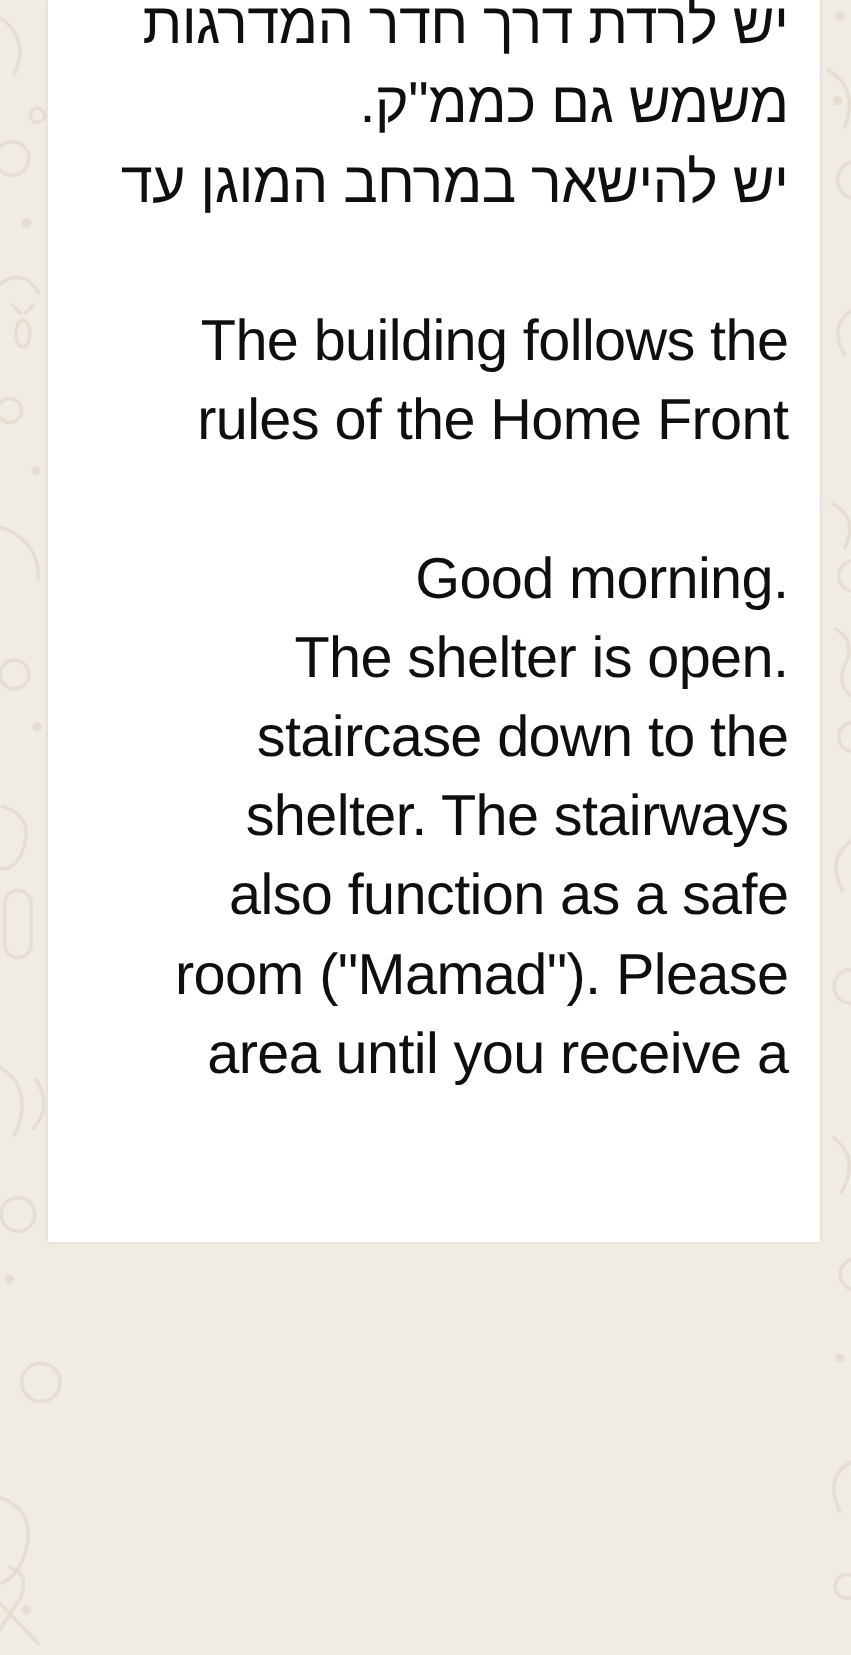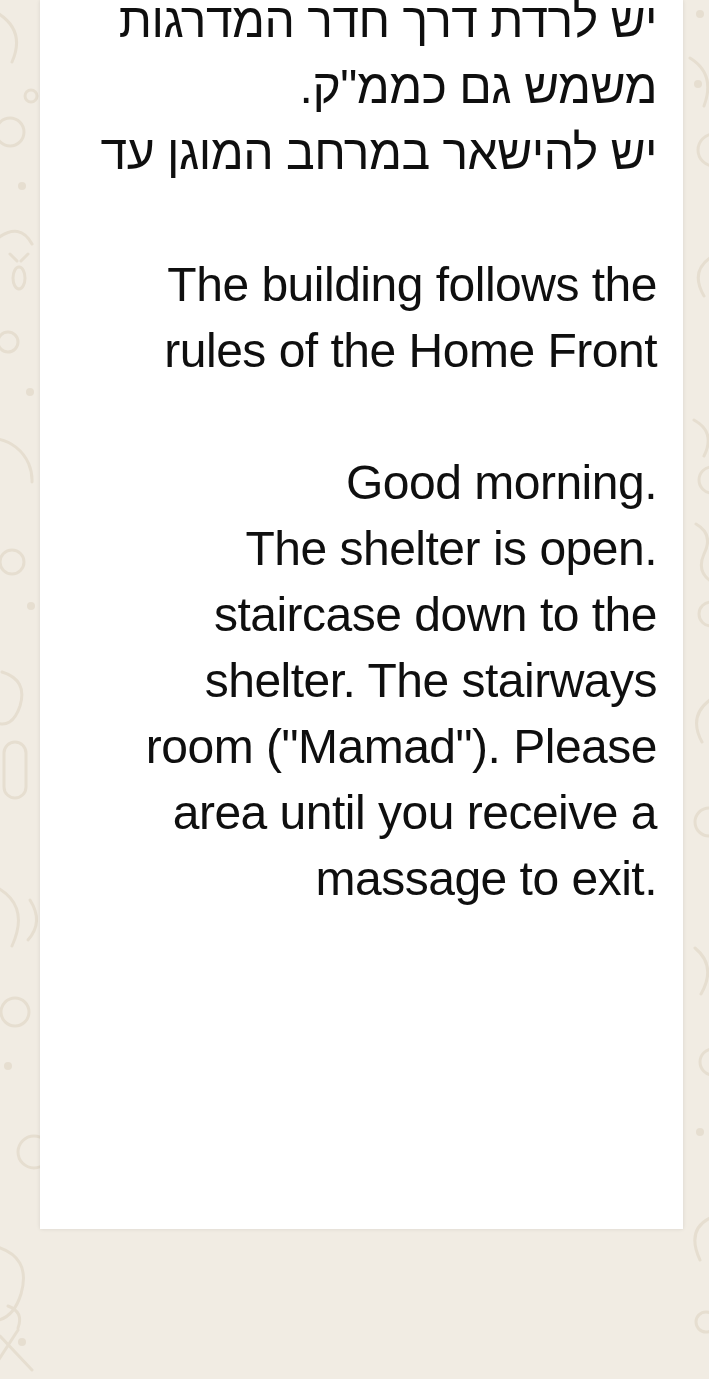--- a/index.html
+++ b/index.html
@@ -22,21 +22,21 @@
   .doodles * {
     fill: none;
     stroke: var(--doodle, #e6ded0);
     stroke-width: 3;
     stroke-linecap: round;
   }
   .doodles .dot { fill: var(--doodle, #e6ded0); stroke: none; }
   .bubble {
     position: absolute;
     left: 40px; top: 0;
-    width: 643px; height: 1229px;
+    width: 643px; height: 1035px;
     background: var(--bubble, #ffffff);
     box-shadow: 0 0 4px rgba(0,0,0,0.10);
   }
   .msg {
     position: absolute;
     top: -12px; left: 10px; right: 26px;
     text-align: right;
     font-size: 48px;
     line-height: 66px;
     letter-spacing: -0.5px;
@@ -102,19 +102,19 @@
         <div class="line" dir="auto">משמש גם כממ"ק.</div>
         <div class="line" dir="auto">יש להישאר במרחב המוגן עד</div>
         <div class="line" dir="auto"></div>
         <div class="line" dir="auto">The building follows the</div>
         <div class="line" dir="auto">rules of the Home Front</div>
         <div class="line" dir="auto"></div>
         <div class="line" dir="auto">Good morning.</div>
         <div class="line" dir="auto">The shelter is open.</div>
         <div class="line" dir="auto">staircase down to the</div>
         <div class="line" dir="auto">shelter. The stairways</div>
+        <div class="line" dir="auto">also function as a safe</div>
         <div class="line" dir="auto">room ("Mamad"). Please</div>
         <div class="line" dir="auto">area until you receive a</div>
-        <div class="line" dir="auto">massage to exit.</div>
       </div>
   </div>
 
 </div>
 
 </body></html>

